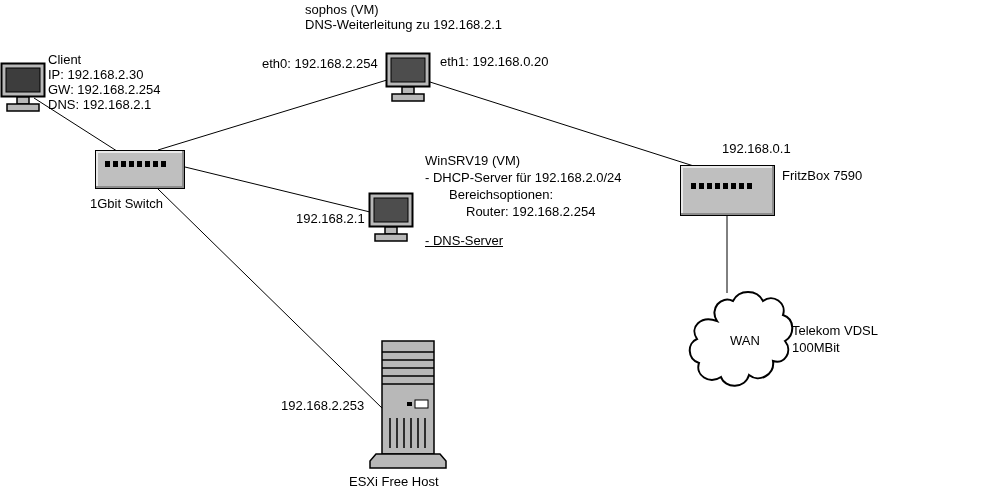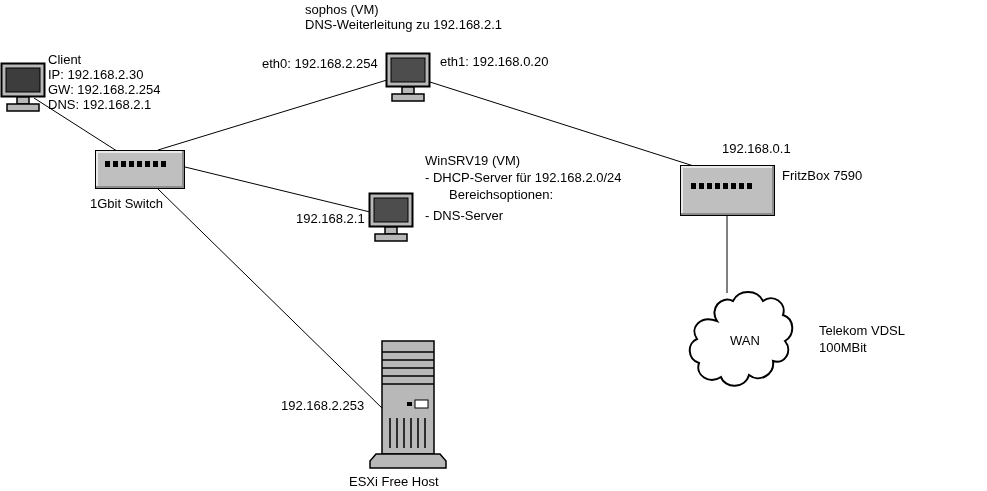--- a/index.html
+++ b/index.html
@@ -10,21 +10,21 @@
   .lines { position:absolute; left:0; top:0; width:987px; height:491px; }
   .label { position:absolute; white-space:nowrap; line-height:15px; }
   .txtblock { position:absolute; white-space:nowrap; line-height:17px; }
   .center { text-align:left; }
   .switch-body { position:absolute; background:#bfbfbf; border:1px solid #000;
                  box-shadow: inset -2px -2px 0 #8c8c8c, inset 2px 2px 0 #e9e9e9; }
   .ports { position:absolute; display:flex; gap:3px; }
   .port { width:5px; height:6px; background:#000; }
   .indent-1 { padding-left:24px; }
   .indent-2 { padding-left:41px; }
-  .gap-top { margin-top:4px; }
+  .gap-top { margin-top:12px;text-decoration:underline; }
 </style>
 </head>
 <body>
 
 <div class="canvas">
 
   <svg class="lines">
     <line x1="34" y1="98" x2="120" y2="153" stroke="#000" stroke-width="1"></line>
     <line x1="158" y1="150" x2="387" y2="80" stroke="#000" stroke-width="1"></line>
     <line x1="430" y1="82" x2="700" y2="168" stroke="#000" stroke-width="1"></line>
@@ -83,20 +83,21 @@
       <rect x="1.5" y="1.5" width="43" height="33" fill="#b8b8b8" stroke="#000" stroke-width="2"></rect>
       <rect x="6" y="6" width="34" height="24" fill="#4d4d4d" stroke="#000" stroke-width="1"></rect>
       <rect x="17" y="35" width="12" height="7" fill="#b8b8b8" stroke="#000" stroke-width="1.5"></rect>
       <rect x="7" y="42" width="32" height="7" fill="#b8b8b8" stroke="#000" stroke-width="1.5"></rect>
     </svg>
   </div>
   <div class="txtblock" style="left:425px; top:152px;">
     <div>WinSRV19 (VM)</div>
     <div>- DHCP-Server für 192.168.2.0/24</div>
     <div class="indent-1">Bereichsoptionen:</div>
+    <div class="indent-2">Router: 192.168.2.254</div>
     <div class="gap-top">- DNS-Server</div>
   </div>
 
   <div class="label" style="left:722px; top:141px;">192.168.0.1</div>
   <div class="switch-body" style="left:680px; top:165px; width:95px; height:51px;">
     <div class="ports" style="left:10px; top:17px;">
       <span class="port"></span>
         <span class="port"></span>
         <span class="port"></span>
         <span class="port"></span>
@@ -119,21 +120,21 @@
                C 112 36, 112 52, 102 58
                C 110 68, 102 82, 90 78
                C 92 92, 76 100, 66 92
                C 62 106, 42 106, 38 94
                C 26 102, 12 92, 16 80
                C 4 76, 4 60, 14 56
                C 6 44, 18 32, 34 38 Z" fill="#ffffff" stroke="#000" stroke-width="2"></path>
     </svg>
     <div class="label" style="left:47px; top:50px;">WAN</div>
   </div>
-  <div class="txtblock" style="left:819px; top:322px;">
+  <div class="txtblock" style="left:792px; top:322px;">
     <div>Telekom VDSL</div>
     <div>100MBit</div>
   </div>
 
   <div class="label" style="left:281px; top:398px;">192.168.2.253</div>
   <div class="abs" style="left:368px; top:340px;">
     <svg width="80" height="130" viewBox="0 0 80 130">
       <rect x="14" y="1" width="52" height="113" fill="#b8b8b8" stroke="#000" stroke-width="1.5"></rect>
       <g stroke="#000" stroke-width="1.5">
         <line x1="14" y1="12" x2="66" y2="12"></line>

